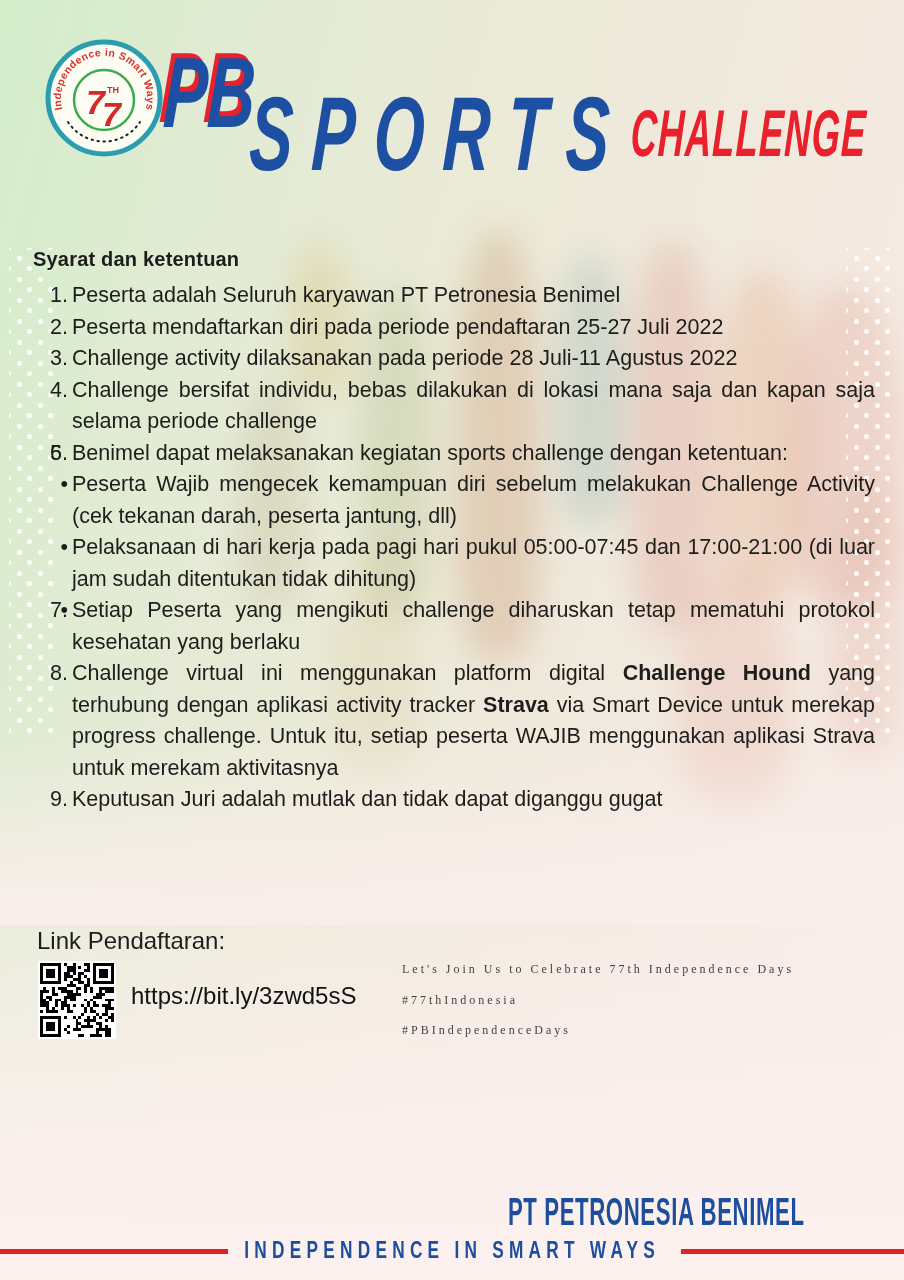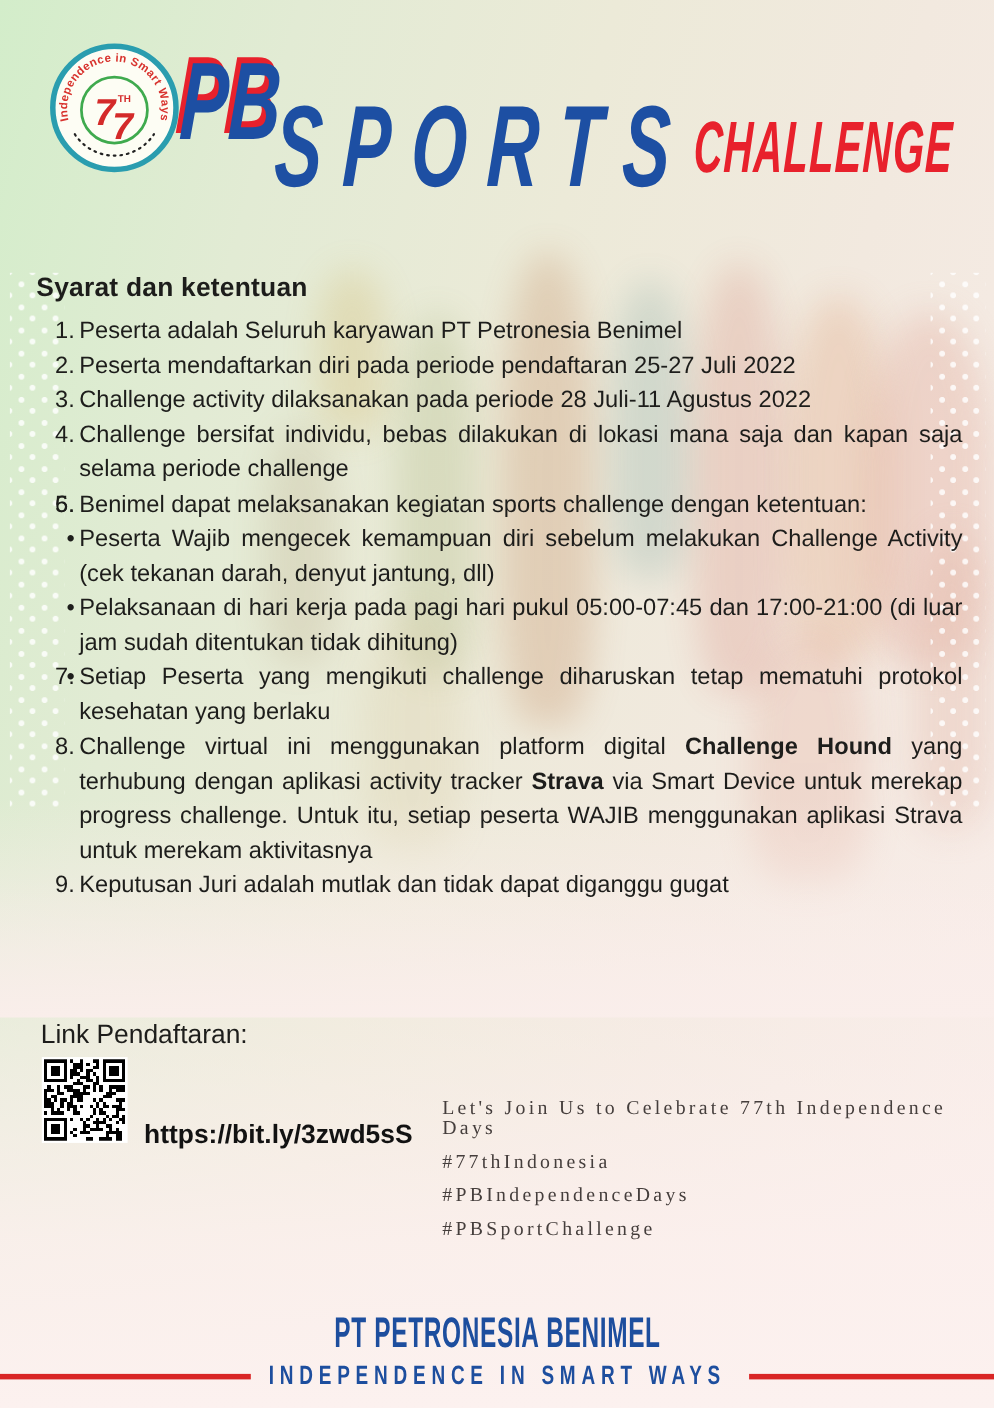--- a/index.html
+++ b/index.html
@@ -46,36 +46,36 @@
     transform:scale(.66,1) skewX(-4deg);transform-origin:left top;
     text-shadow:-6px -5px 0 var(--brand_red);}
   .title-sports{position:absolute;left:252px;top:86px;font-size:105px;line-height:.92;
     font-weight:bold;font-style:italic;color:var(--brand_blue);letter-spacing:30px;
     transform:scale(.62,1) skewX(-4deg);transform-origin:left top;}
   .title-challenge{position:absolute;left:632px;top:102px;font-size:66px;line-height:.95;
     font-weight:bold;font-style:italic;color:var(--brand_red);letter-spacing:2px;
     transform:scale(.55,1) skewX(-4deg);transform-origin:left top;}
   
   .terms{position:absolute;left:33px;top:248px;width:842px;}
-  .terms h2{font-size:24px;font-weight:bold;letter-spacing:.2px;margin-bottom:9px;}
+  .terms h2{font-size:20px;font-weight:bold;letter-spacing:.2px;margin-bottom:9px;}
   .term-row{position:relative;padding-left:39px;font-size:21.5px;line-height:31.5px;font-weight:500;}
   .term-row.justify{text-align:justify;}
   .term-row .marker{position:absolute;left:0;top:0;width:35px;text-align:right;}
   .term-row .b{font-weight:bold;}
   
   .reg-heading{position:absolute;left:37px;top:927px;font-size:24px;font-weight:400;}
   .qr{position:absolute;left:38px;top:961px;width:78px;height:78px;background:#fff;padding:2px;}
   .qr svg{display:block;width:74px;height:74px;}
-  .reg-url{position:absolute;left:131px;top:982px;font-size:24px;font-weight:700;color:#121212;text-decoration:none;margin-top:36px;}
-  
-  .social{position:absolute;left:402px;top:998px;font-family:"Liberation Serif",serif;
-    font-size:18px;color:var(--social_gray);letter-spacing:3px;}
+  .reg-url{position:absolute;left:131px;top:982px;font-size:24px;font-weight:400;color:#121212;text-decoration:none;}
+  
+  .social{position:absolute;left:402px;top:960px;font-family:"Liberation Serif",serif;
+    font-size:12px;color:var(--social_gray);letter-spacing:3px;}
   .social-line{margin-bottom:12.5px;line-height:18px;}
   
-  .footer-company{position:absolute;left:0;top:1190px;width:904px;display:flex;justify-content:center;
+  .footer-company{position:absolute;left:0;top:1190px;width:904px;display:flex;justify-content:flex-end;
     color:var(--footer_blue);font-weight:bold;}
   .footer-company span{display:inline-block;font-size:37px;letter-spacing:1px;
     transform:scale(.6,1.05);transform-origin:center top;}
   .footer-tagline{position:absolute;left:0;top:1236px;width:904px;display:flex;justify-content:center;
     color:var(--footer_blue);font-weight:bold;}
   .footer-tagline span{display:inline-block;font-size:23px;letter-spacing:7px;
     transform:scale(.75,1.05);transform-origin:center top;}
   .red-line{position:absolute;top:1249px;height:5px;background:var(--line_red);}
   .red-line.left{left:0;width:228px;}
   .red-line.right{left:681px;width:223px;}
@@ -121,21 +121,21 @@
 
   <div class="terms">
     <h2>Syarat dan ketentuan</h2>
     <div>
         <div class="term-row"><span class="marker">1.</span><span>Peserta adalah Seluruh karyawan PT Petronesia Benimel</span></div>
         <div class="term-row"><span class="marker">2.</span><span>Peserta mendaftarkan diri pada periode pendaftaran 25-27 Juli 2022</span></div>
         <div class="term-row"><span class="marker">3.</span><span>Challenge activity dilaksanakan pada periode 28 Juli-11 Agustus 2022</span></div>
         <div class="term-row justify"><span class="marker">4.</span><span>Challenge bersifat individu, bebas dilakukan di lokasi mana saja dan kapan saja selama periode challenge</span></div>
         <div class="term-row justify"><span class="marker">5.</span></div>
         <div class="term-row"><span class="marker">6.</span><span>Benimel dapat melaksanakan kegiatan sports challenge dengan ketentuan:</span></div>
-        <div class="term-row justify"><span class="marker">•</span><span>Peserta Wajib mengecek kemampuan diri sebelum melakukan Challenge Activity (cek tekanan darah, denyut jantung, dll)</span></div>
+        <div class="term-row justify"><span class="marker">•</span><span>Peserta Wajib mengecek kemampuan diri sebelum melakukan Challenge Activity (cek tekanan darah, peserta jantung, dll)</span></div>
         <div class="term-row justify"><span class="marker">•</span><span>Pelaksanaan di hari kerja pada pagi hari pukul 05:00-07:45 dan 17:00-21:00 (di luar jam sudah ditentukan tidak dihitung)</span></div>
         <div class="term-row"><span class="marker">•</span></div>
         <div class="term-row justify"><span class="marker">7.</span><span>Setiap Peserta yang mengikuti challenge diharuskan tetap mematuhi protokol kesehatan yang berlaku</span></div>
         <div class="term-row justify"><span class="marker">8.</span><span>Challenge virtual ini menggunakan platform digital </span><span class="b">Challenge Hound</span><span> yang terhubung dengan aplikasi activity tracker </span><span class="b">Strava</span><span> via Smart Device untuk merekap progress challenge. Untuk itu, setiap peserta WAJIB menggunakan aplikasi Strava untuk merekam aktivitasnya</span></div>
         <div class="term-row"><span class="marker">9.</span><span>Keputusan Juri adalah mutlak dan tidak dapat diganggu gugat</span></div>
       </div>
   </div>
 
   <div class="reg-heading">Link Pendaftaran:</div>
   <div class="qr">
@@ -350,21 +350,20 @@
         <rect x="3" y="57" width="15" height="15" fill="#fff"></rect>
         <rect x="6" y="60" width="9" height="9" fill="#000"></rect>
       </svg>
   </div>
   <a class="reg-url" href="#">https://bit.ly/3zwd5sS</a>
 
   <div class="social">
       <div class="social-line">Let's Join Us to Celebrate 77th Independence Days</div>
       <div class="social-line">#77thIndonesia</div>
       <div class="social-line">#PBIndependenceDays</div>
-      <div class="social-line">#PBSportChallenge</div>
     </div>
 
   <div class="footer-company">
     <span>PT PETRONESIA BENIMEL</span>
   </div>
   <div class="red-line left"></div>
   <div class="footer-tagline">
     <span>INDEPENDENCE IN SMART WAYS</span>
   </div>
   <div class="red-line right"></div>

